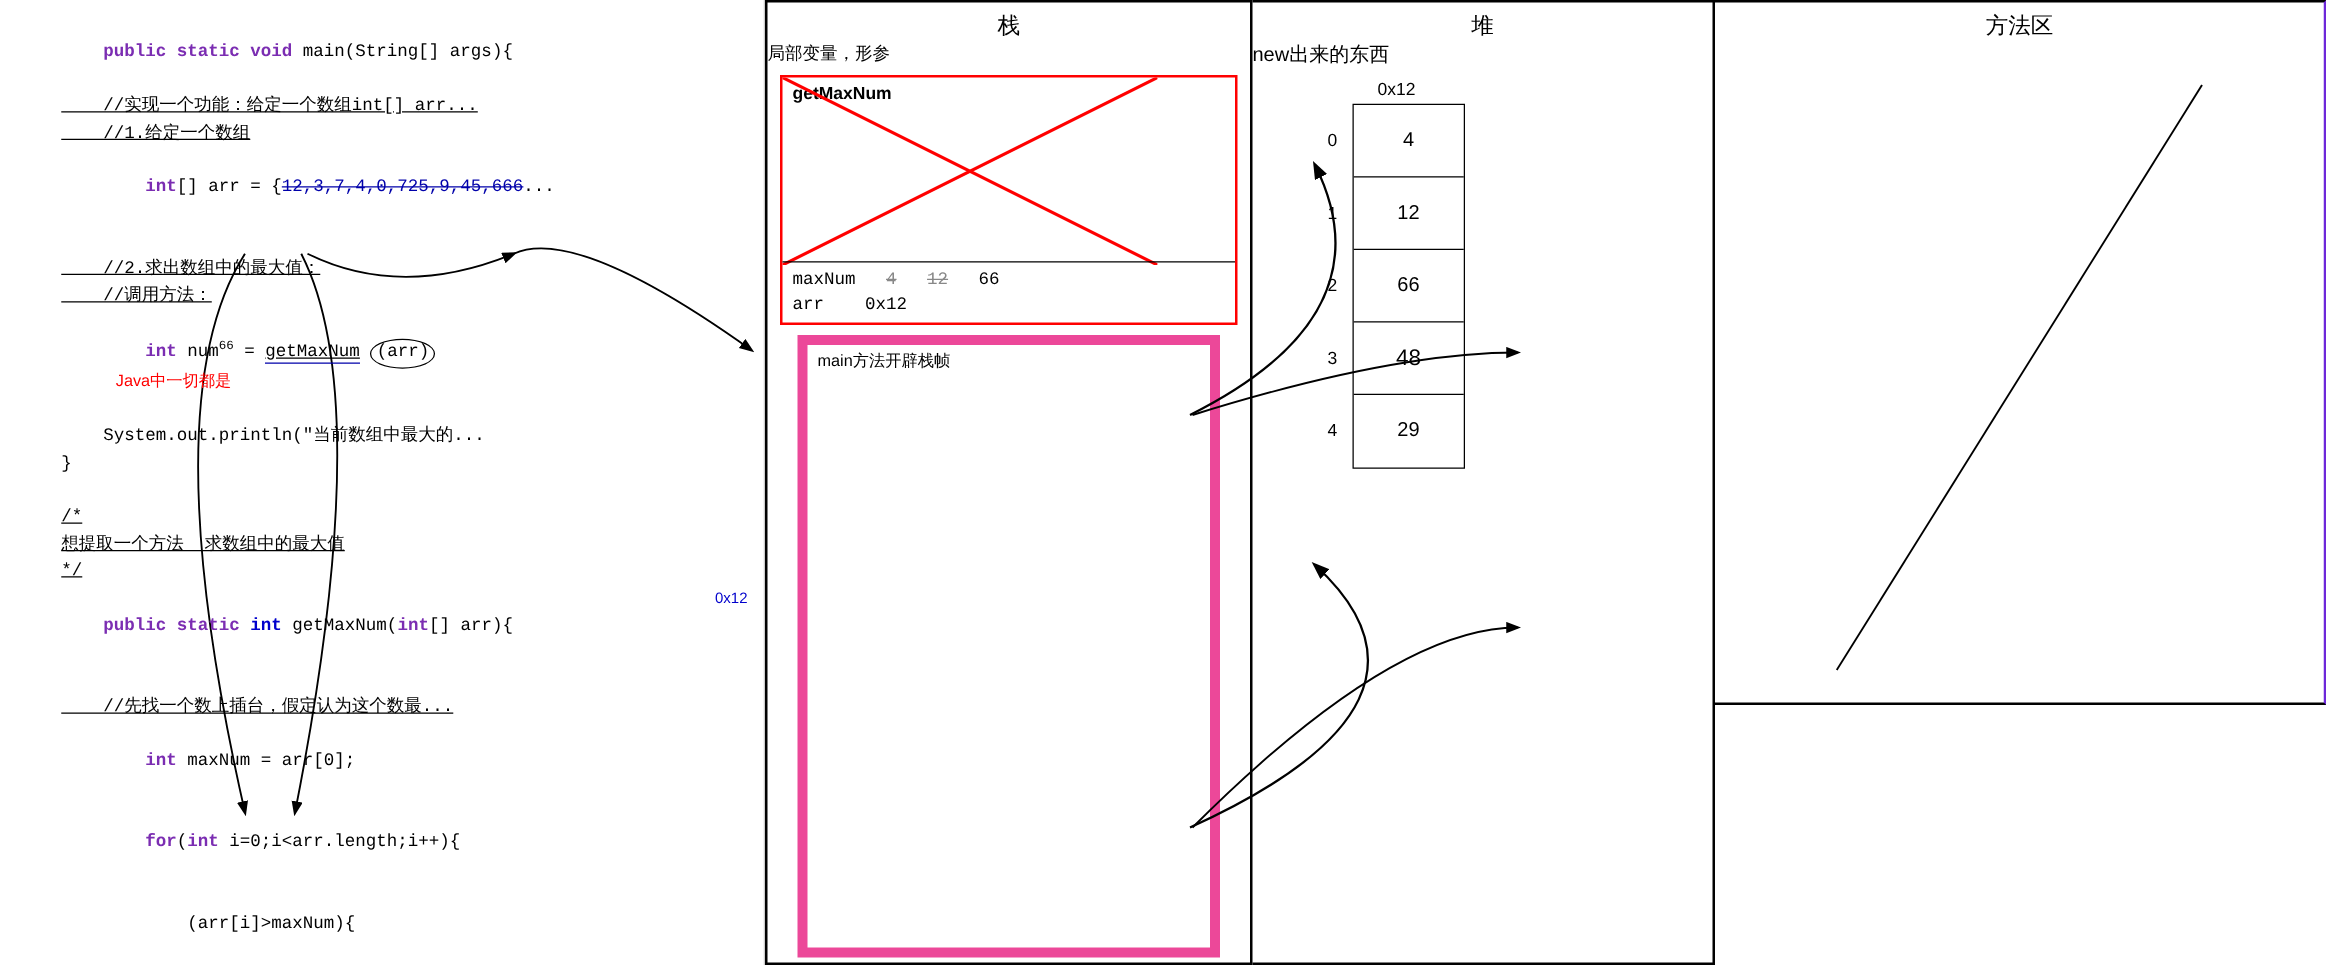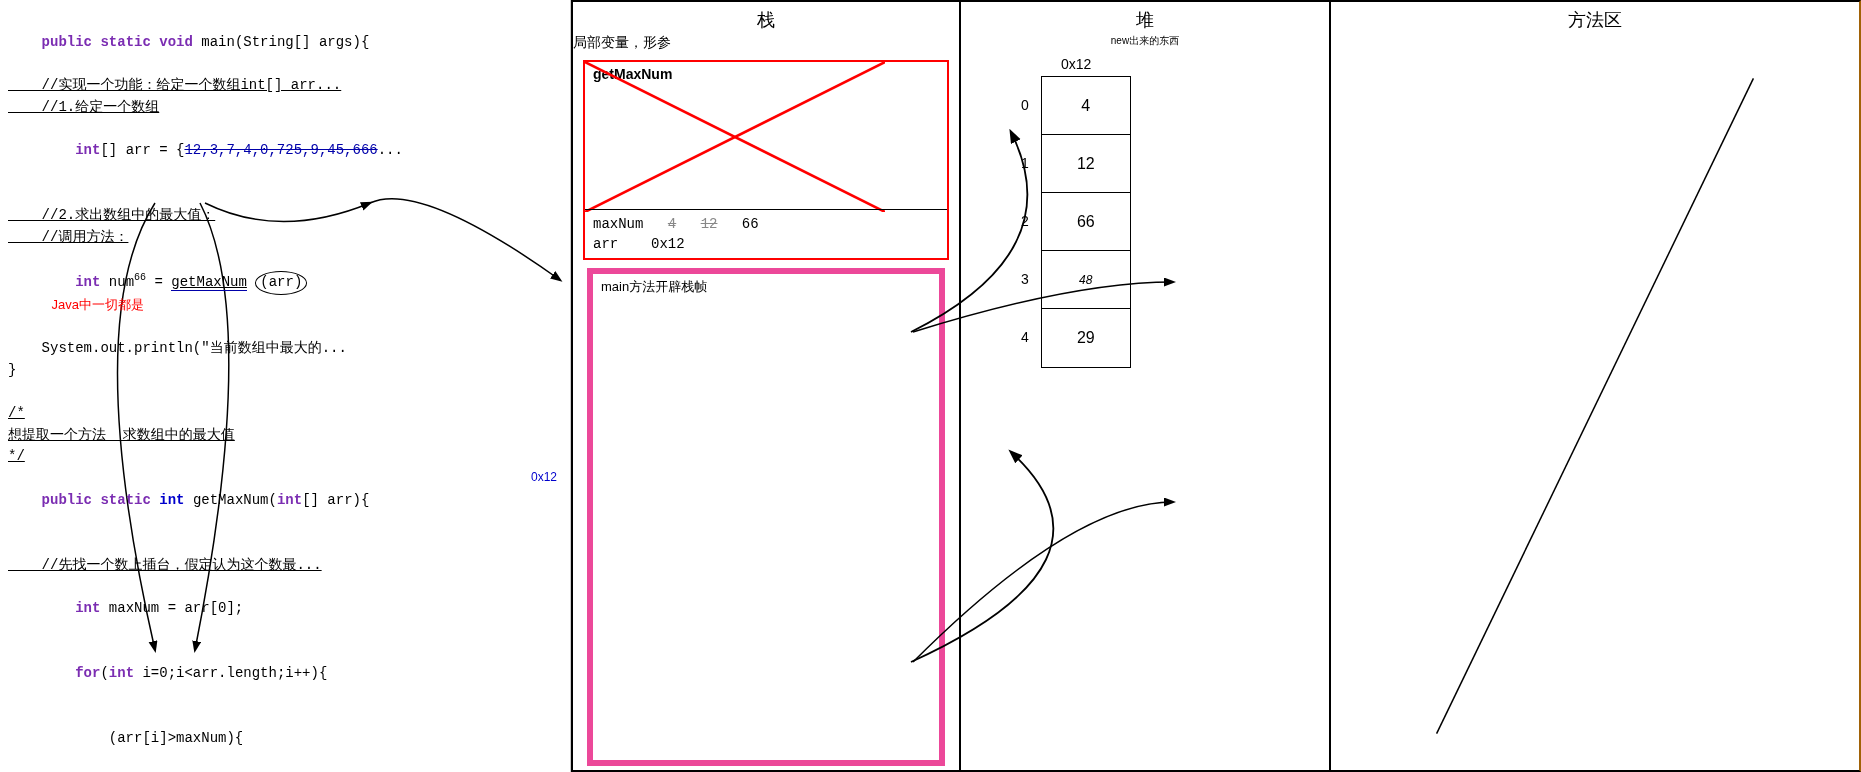--- a/index.html
+++ b/index.html
@@ -15,20 +15,21 @@
 
     
     .code-panel {
       width: 570px;
       height: 772px;
       padding: 10px 8px;
       font-size: 14px;
       line-height: 1.55;
       overflow: hidden;
       position: relative;
+      margin-left: 41px;
     }
 
     .code-line { white-space: pre; }
     .kw { color: #7b2db2; font-weight: bold; }
     .kw-blue { color: #0000cc; font-weight: bold; }
     .comment { color: #000000; text-decoration: underline; }
     .plain { color: #000; }
 
     
     .annot-red { color: red; font-family: sans-serif; font-size: 13px; }
@@ -115,22 +116,22 @@
 
     .frame-row {
       display: flex;
       justify-content: flex-start;
       align-items: flex-end;
       gap: 8px;
     }
 
     
     .frame-main {
-      border: 6px solid #ec4899;
-      margin: 4px 14px;
+      border: 8px solid #ec4899;
+      margin: 4px 24px;
       flex: 1;
       position: relative;
     }
 
     .frame-main-label {
       font-family: sans-serif;
       font-size: 13px;
       padding: 4px 8px;
     }
 
@@ -154,33 +155,32 @@
     }
 
     .heap-title {
       text-align: center;
       font-family: sans-serif;
       font-size: 18px;
       padding: 6px 0 2px 0;
     }
 
     .heap-subtitle {
-      text-align: center;
-      font-family: sans-serif;
-      font-size: 10px;
+      font-family: sans-serif;
+      font-size: 16px;
       padding-bottom: 8px;
     }
 
     
     .method-panel {
       flex: 1;
-      height: 772px;
+      height: 564px;
       border-top: 2px solid black;
       border-bottom: 2px solid black;
-      border-right: 2px solid #a16207;
+      border-right: 2px solid #6d28d9;
       position: relative;
     }
 
     .method-title {
       text-align: center;
       font-family: sans-serif;
       font-size: 18px;
       padding: 6px 0;
     }
 
@@ -321,21 +321,21 @@
         <div style="height:58px;display:flex;align-items:center;justify-content:flex-end;padding-right:8px;font-family:sans-serif;font-size:14px;">1</div>
         <div style="height:58px;display:flex;align-items:center;justify-content:flex-end;padding-right:8px;font-family:sans-serif;font-size:14px;">2</div>
         <div style="height:58px;display:flex;align-items:center;justify-content:flex-end;padding-right:8px;font-family:sans-serif;font-size:14px;">3</div>
         <div style="height:58px;display:flex;align-items:center;justify-content:flex-end;padding-right:8px;font-family:sans-serif;font-size:14px;">4</div>
       </div>
 
       <div style="border:1.5px solid black;display:flex;flex-direction:column;width:90px;">
         <div style="height:58px;border-bottom:1.5px solid black;display:flex;align-items:center;justify-content:center;font-family:sans-serif;font-size:16px;">4</div>
         <div style="height:58px;border-bottom:1.5px solid black;display:flex;align-items:center;justify-content:center;font-family:sans-serif;font-size:16px;">12</div>
         <div style="height:58px;border-bottom:1.5px solid black;display:flex;align-items:center;justify-content:center;font-family:sans-serif;font-size:16px;">66</div>
-        <div style="height:58px;border-bottom:1.5px solid black;display:flex;align-items:center;justify-content:center;font-family:sans-serif;font-size:12px;font-style:italic;">48</div>
+        <div style="height:58px;border-bottom:1.5px solid black;display:flex;align-items:center;justify-content:center;font-family:sans-serif;font-size:18px;">48</div>
         <div style="height:58px;display:flex;align-items:center;justify-content:center;font-family:sans-serif;font-size:16px;">29</div>
       </div>
     </div>
 
     <svg style="position:absolute;top:0;left:-390px;width:800px;height:100%;pointer-events:none;overflow:visible;">
 
       <path d="M 340,330 Q 500,250 440,130" fill="none" stroke="black" stroke-width="1.8" marker-end="url(#arr3)"></path>
 
       <path d="M 340,660 Q 560,560 440,450" fill="none" stroke="black" stroke-width="1.8" marker-end="url(#arr3)"></path>
       <defs>

